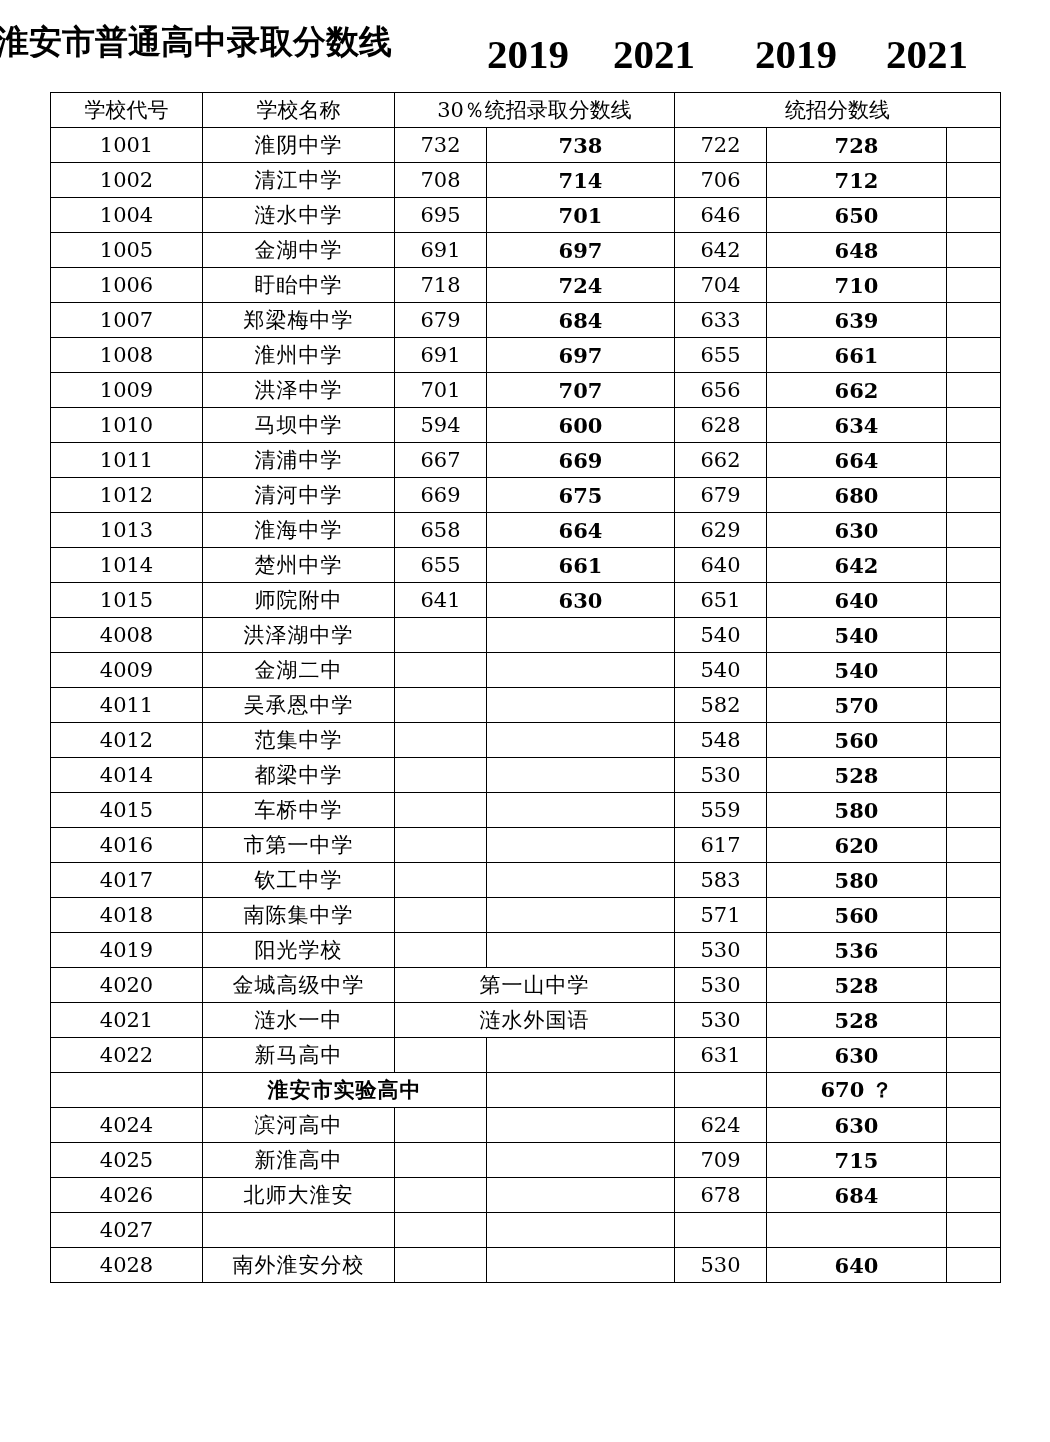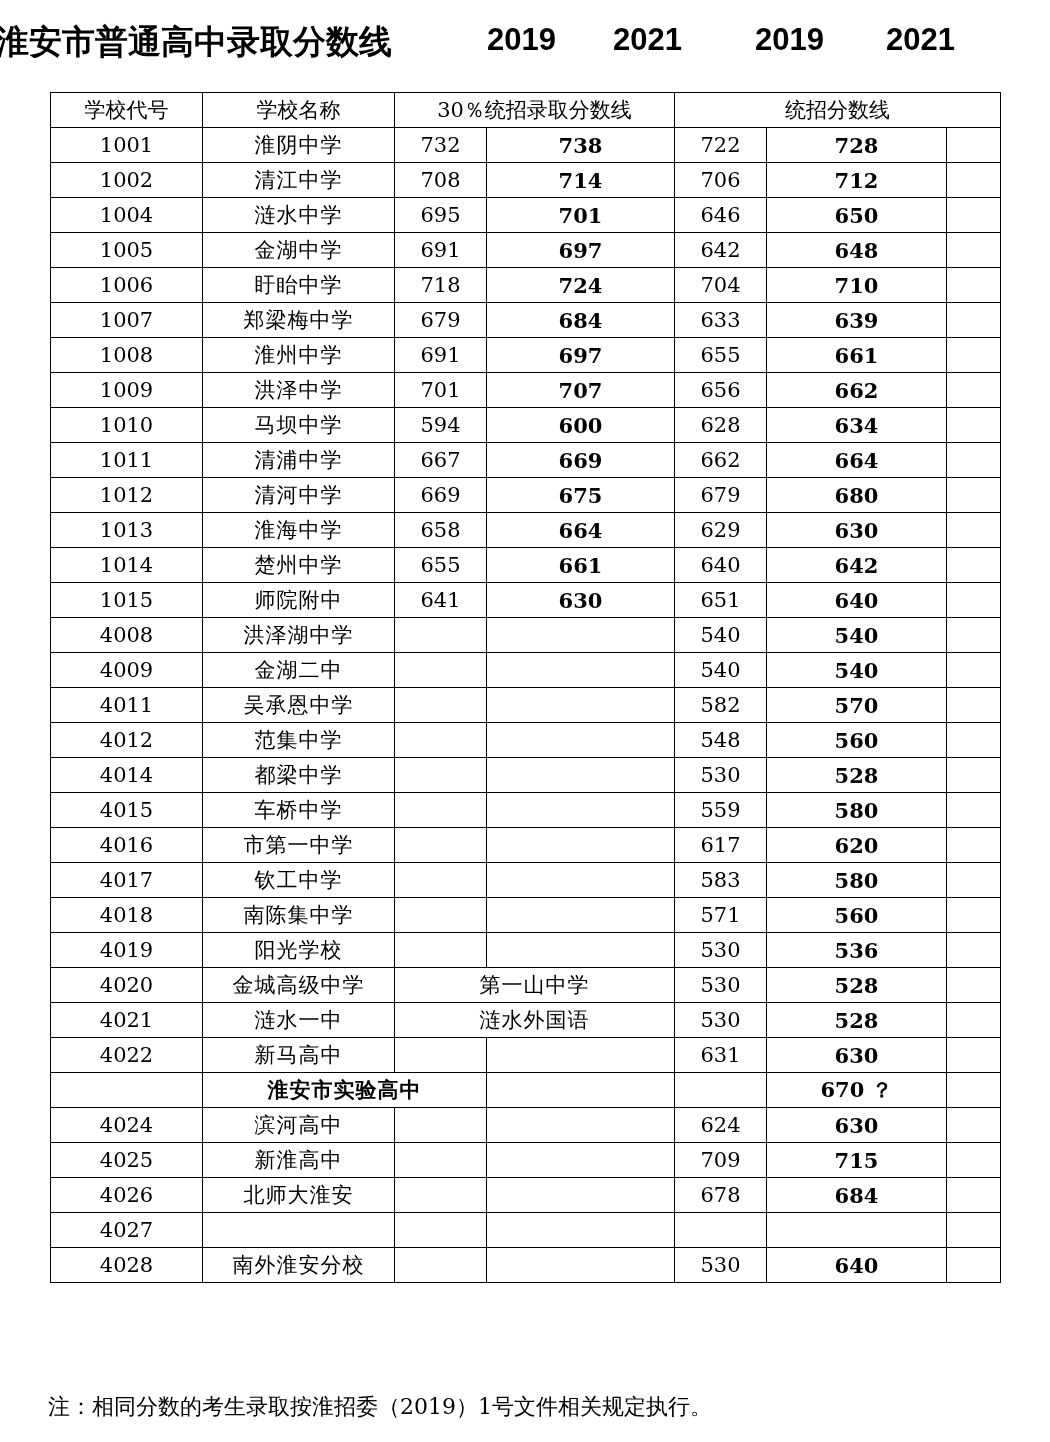--- a/index.html
+++ b/index.html
@@ -33,24 +33,24 @@
     left: -4px;
     top: 2px;
     font-size: 33px;
     font-weight: bold;
     font-family: "DejaVu Serif", serif;
     letter-spacing: 0px;
     white-space: nowrap;
   }
   .header .yr {
     position: absolute;
-    top: 4px;
-    font-size: 31px;
+    top: 12px;
+    font-size: 41px;
     font-weight: bold;
-    font-family: Liberation Sans, sans-serif;
+    font-family: Liberation Serif, serif;
   }
   .header .yr1 { left: 487px; }
   .header .yr2 { left: 613px; }
   .header .yr3 { left: 755px; }
   .header .yr4 { left: 886px; }
 
   
   .table-wrap {
     position: absolute;
     left: 50px;
@@ -484,15 +484,14 @@
           <td class="big21"></td>
           <td class="small19">530</td>
           <td class="big21 s25 pos-l3">640</td>
           <td class="tail"></td>
         </tr>
 
       </tbody>
     </table>
   </div>
 
-  <div class="note">注：相同分数的考生录取按淮招委（2019）1号文件相关规定执行。</div>
 
 </div>
 
 </body></html>

